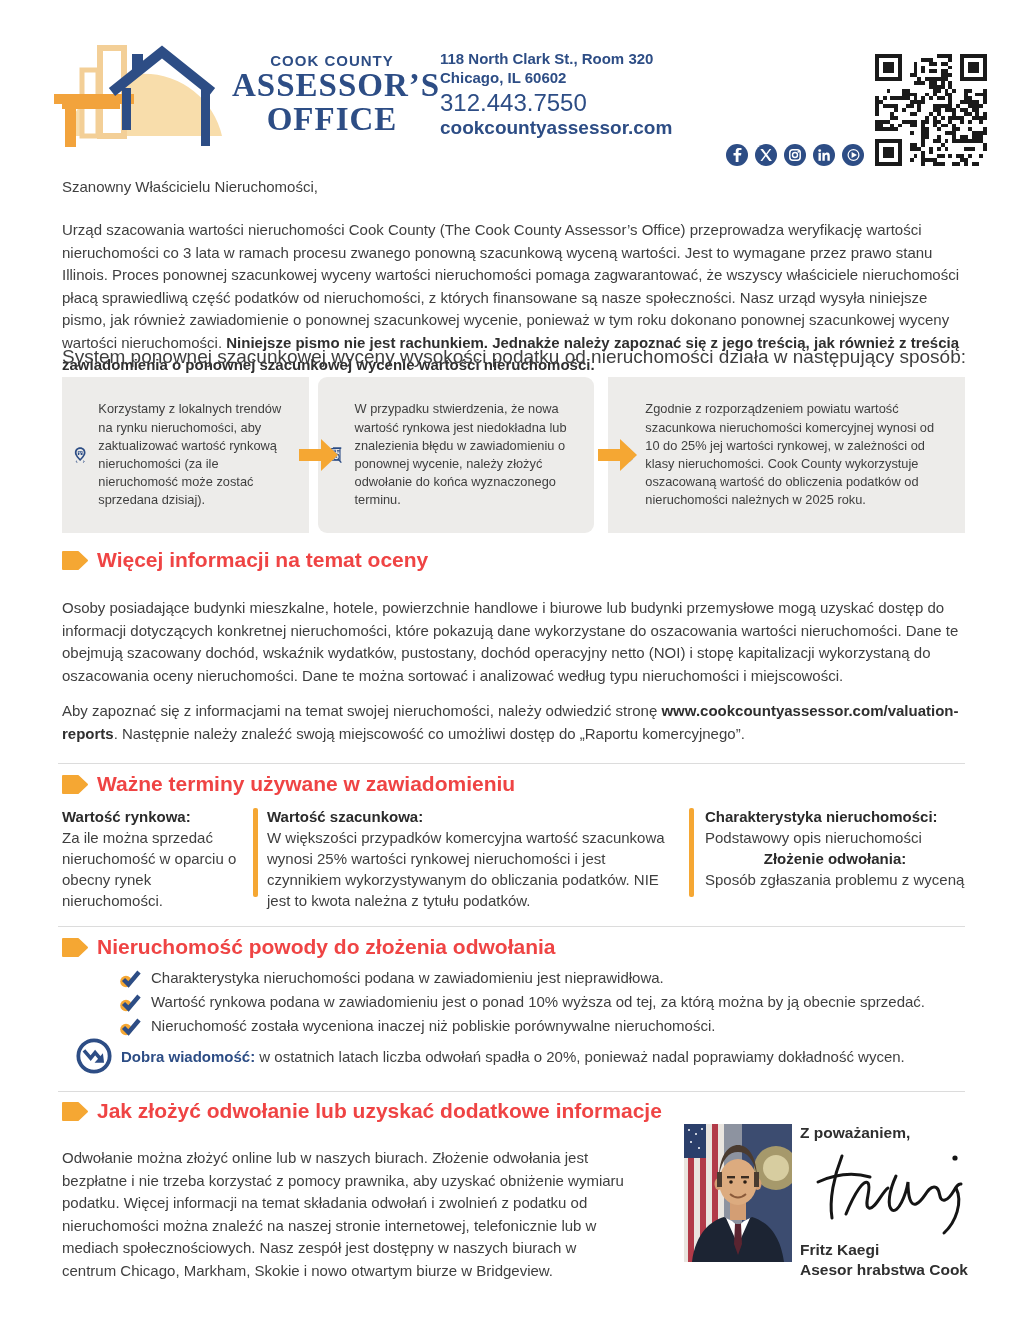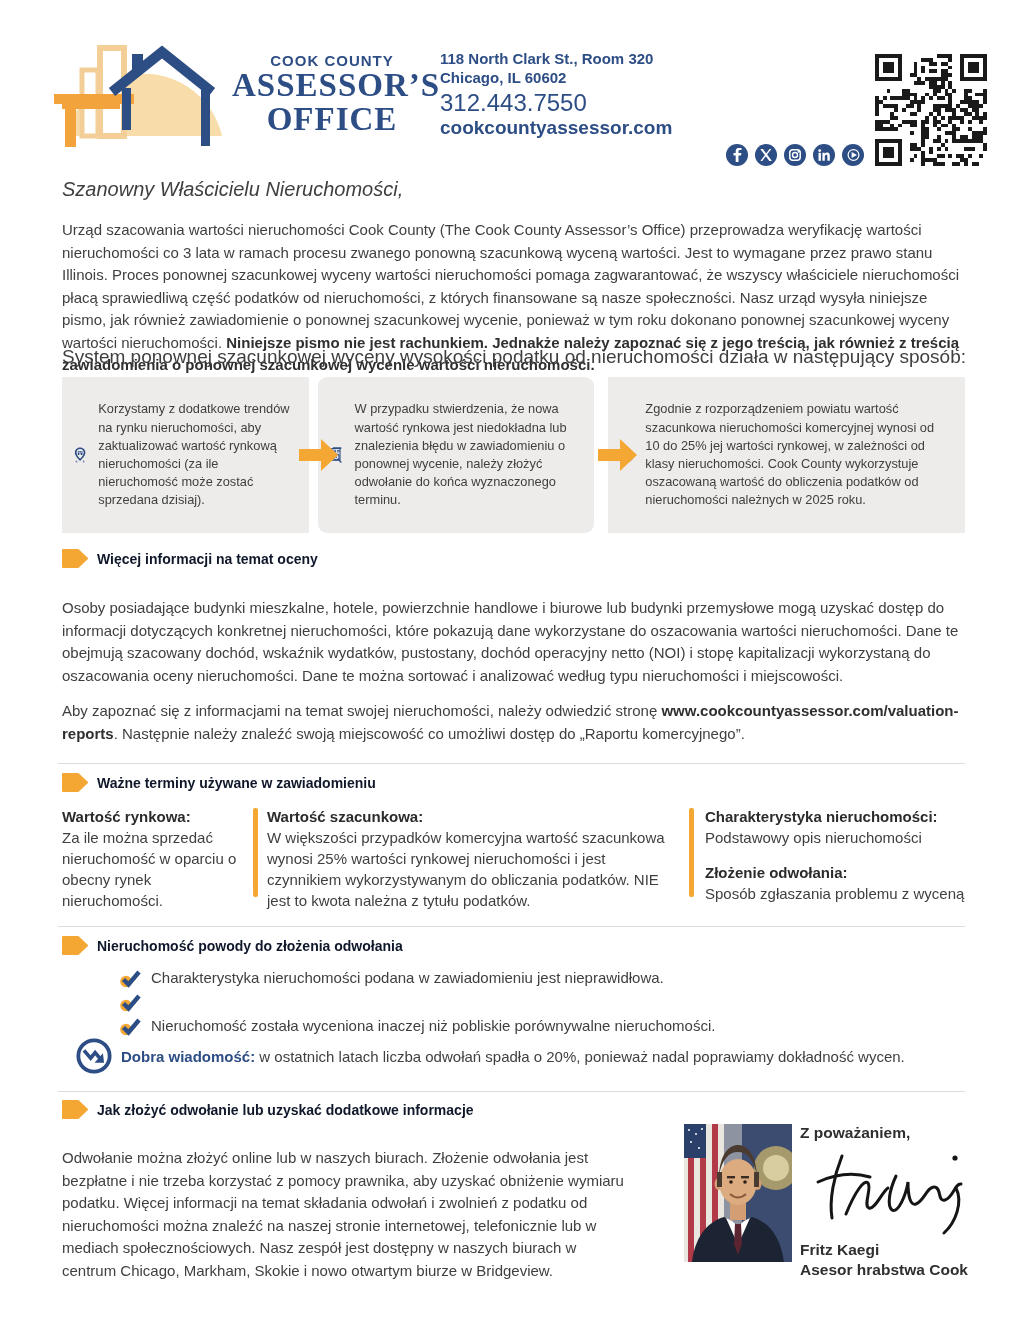--- a/index.html
+++ b/index.html
@@ -11,33 +11,33 @@
   .logo-county{font-size:15px;font-weight:bold;letter-spacing:1px;}
   .logo-office{font-family:"Liberation Serif",serif;font-weight:bold;font-size:33px;line-height:1.02;letter-spacing:1px;}
   .contact{position:absolute;left:440px;top:50px;width:424px;text-align:left;color:#2d4d85;}
   .contact .addr{font-size:15px;font-weight:600;line-height:1.25;}
   .contact .phone{font-size:24px;font-weight:normal;margin-top:1px;}
   .contact .site{font-size:19px;font-weight:bold;}
   .social-row{display:flex;justify-content:flex-end;gap:7px;margin-top:5px;}
   .social{width:22px;height:22px;border-radius:50%;background:#2d4d85;display:flex;align-items:center;justify-content:center;}
   .qr{position:absolute;left:875px;top:54px;width:112px;height:112px;}
   
-  .greeting{position:absolute;left:62px;top:178px;font-size:20px;font-style:italic;}
+  .greeting{position:absolute;left:62px;top:178px;font-size:15px;}
   .para{font-size:15px;line-height:22.5px;}
   .intro{position:absolute;left:62px;top:204px;width:902px;}
   .bold-dark{font-weight:bold;color:#2f2f2f;}
   .sysline{position:absolute;left:62px;top:346px;font-size:19px;}
   
   .steps{position:absolute;left:62px;top:377px;width:903px;height:156px;}
   .stepbox{position:absolute;top:0;height:156px;background:#edecea;display:flex;align-items:center;box-sizing:border-box;padding:8px 14px 8px 12px;gap:12px;}
   .stepbox .txt{font-size:12.8px;line-height:18.2px;color:#3f3f3f;}
   .step-arrow{position:absolute;top:61px;z-index:2;}
   
   .sec-head{position:absolute;display:flex;align-items:center;gap:8px;}
-  .sec-head .title{font-size:14px;font-weight:bold;color:#0f172a;text-align:right;}
+  .sec-head .title{font-size:21px;font-weight:bold;color:#ef4444;text-align:right;}
   .divider{position:absolute;left:58px;width:907px;border-top:1px solid #dcdcdc;}
   .s1p1{position:absolute;left:62px;top:582px;width:905px;}
   .s1p2{position:absolute;left:62px;top:685px;width:905px;}
   
   .terms{position:absolute;left:62px;top:806px;width:903px;display:flex;}
   .term-name{font-size:15px;font-weight:bold;color:#2b2b2b;line-height:21px;}
   .term-def{font-size:15px;line-height:21px;color:#3f3f3f;}
   .vbar{width:5px;background:#f5a733;border-radius:2px;flex:0 0 5px;}
   
   .reason{position:absolute;left:120px;display:flex;gap:9px;align-items:flex-start;font-size:15px;}
@@ -412,21 +412,21 @@
     <div class="stepbox" style="left:0;width:247px;">
       <svg width="58" height="76" viewBox="0 0 58 76">
         <path d="M29,2 C14,2 4,13 4,27 C4,41 20,56 29,66 C38,56 54,41 54,27 C54,13 44,2 29,2 Z M29,10 C40,10 46,18 46,27 C46,37 36,48 29,56 C22,48 12,37 12,27 C12,18 18,10 29,10 Z" fill="#2d4d85"></path>
         <rect x="18" y="20" width="22" height="18" fill="#2d4d85"></rect>
         <rect x="21" y="23" width="7" height="4" fill="#fff"></rect>
           <rect x="31" y="23" width="6" height="4" fill="#fff"></rect>
         <rect x="25" y="30" width="8" height="8" fill="#fff"></rect>
           <rect x="28" y="30" width="2" height="8" fill="#2d4d85"></rect>
         <path d="M12,66 C8,68 8,71 14,72 M46,66 C50,68 50,71 44,72" stroke="#2d4d85" stroke-width="4" fill="none" stroke-linecap="round"></path>
       </svg>
-      <div class="txt">Korzystamy z dodatkowe trendów na rynku nieruchomości, aby zaktualizować wartość rynkową nieruchomości (za ile nieruchomość może zostać sprzedana dzisiaj).</div>
+      <div class="txt">Korzystamy z lokalnych trendów na rynku nieruchomości, aby zaktualizować wartość rynkową nieruchomości (za ile nieruchomość może zostać sprzedana dzisiaj).</div>
     </div>
 
     <svg class="step-arrow" style="left:237px;" width="40" height="34" viewBox="0 0 40 34">
       <polygon points="0,11 22,11 22,1 39,17 22,33 22,23 0,23" fill="#f5a733"></polygon>
     </svg>
 
     <div class="stepbox" style="left:256px;width:276px;border-radius:9px;">
       <svg width="60" height="78" viewBox="0 0 60 78">
         <rect x="8" y="8" width="40" height="56" fill="none" stroke="#2d4d85" stroke-width="5"></rect>
         <rect x="14" y="2" width="40" height="8" fill="#2d4d85"></rect>
@@ -492,21 +492,21 @@
     </div>
     <div class="vbar" style="margin:2px 9px 14px 9px;"></div>
     <div style="flex:0 0 408px;">
       <div class="term-name">Wartość szacunkowa:</div>
       <div class="term-def">W większości przypadków komercyjna wartość szacunkowa wynosi 25% wartości rynkowej nieruchomości i jest czynnikiem wykorzystywanym do obliczania podatków. NIE jest to kwota należna z tytułu podatków.</div>
     </div>
     <div class="vbar" style="margin:2px 11px 14px 14px;"></div>
     <div style="flex:1;">
       <div class="term-name">Charakterystyka nieruchomości:</div>
       <div class="term-def">Podstawowy opis nieruchomości</div>
-      <div class="term-name" style="margin-top:14px;">Złożenie odwołania:</div>
+      <div class="term-name" style="margin-top:0;text-align:center;">Złożenie odwołania:</div>
       <div class="term-def">Sposób zgłaszania problemu z wyceną</div>
     </div>
   </div>
 
   <div class="divider" style="top:926px;"></div>
   <div class="sec-head" style="left:62px;top:935px;">
     <svg width="27" height="21" viewBox="0 0 27 21">
       <polygon points="1,2 16,2 25,10.5 16,19 1,19" fill="#f5a733" stroke="#f5a733" stroke-width="2" stroke-linejoin="round"></polygon>
     </svg>
     <span class="title">Nieruchomość powody do złożenia odwołania</span>
@@ -517,20 +517,21 @@
       <circle cx="6" cy="12.5" r="5.8" fill="#f5a733"></circle>
       <path d="M3.5,10.5 L8.5,15.5 L19,3" stroke="#2d4d85" stroke-width="4.4" fill="none"></path>
     </svg>
     <span>Charakterystyka nieruchomości podana w zawiadomieniu jest nieprawidłowa.</span>
   </div>
   <div class="reason" style="top:993px;">
     <svg width="22" height="19" viewBox="0 0 22 19">
       <circle cx="6" cy="12.5" r="5.8" fill="#f5a733"></circle>
       <path d="M3.5,10.5 L8.5,15.5 L19,3" stroke="#2d4d85" stroke-width="4.4" fill="none"></path>
     </svg>
+    <span>Wartość rynkowa podana w zawiadomieniu jest o ponad 10% wyższa od tej, za którą można by ją obecnie sprzedać.</span>
   </div>
   <div class="reason" style="top:1017px;">
     <svg width="22" height="19" viewBox="0 0 22 19">
       <circle cx="6" cy="12.5" r="5.8" fill="#f5a733"></circle>
       <path d="M3.5,10.5 L8.5,15.5 L19,3" stroke="#2d4d85" stroke-width="4.4" fill="none"></path>
     </svg>
     <span>Nieruchomość została wyceniona inaczej niż pobliskie porównywalne nieruchomości.</span>
   </div>
 
   <div class="goodnews">

